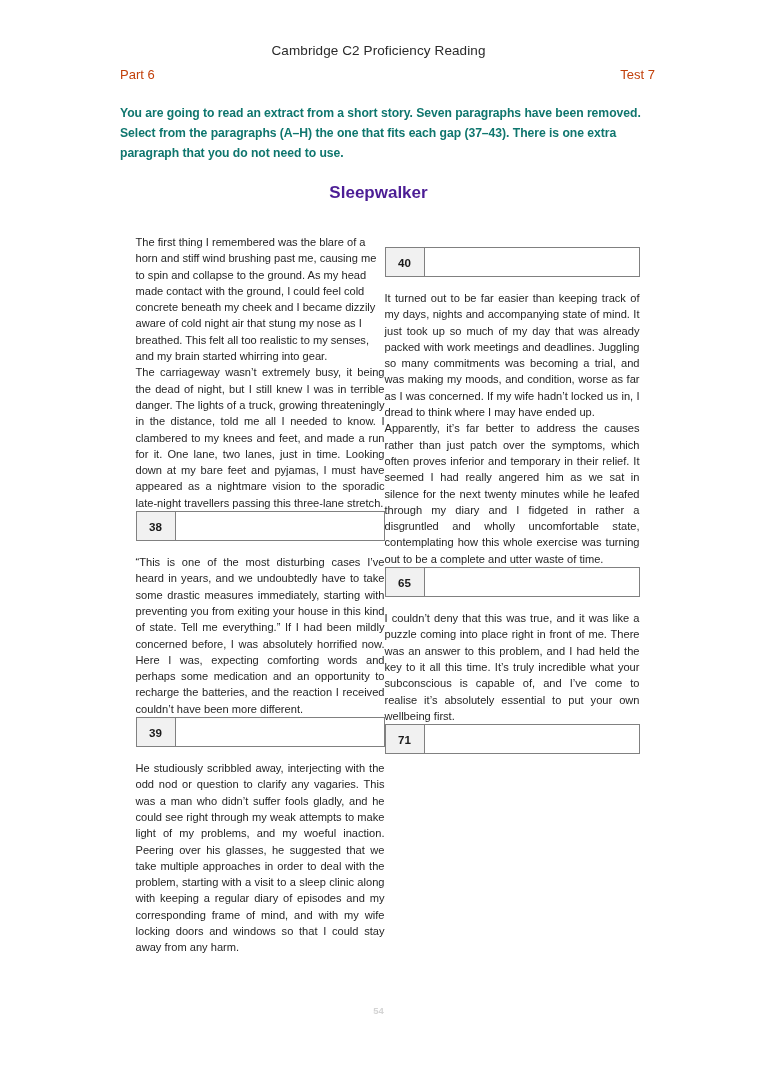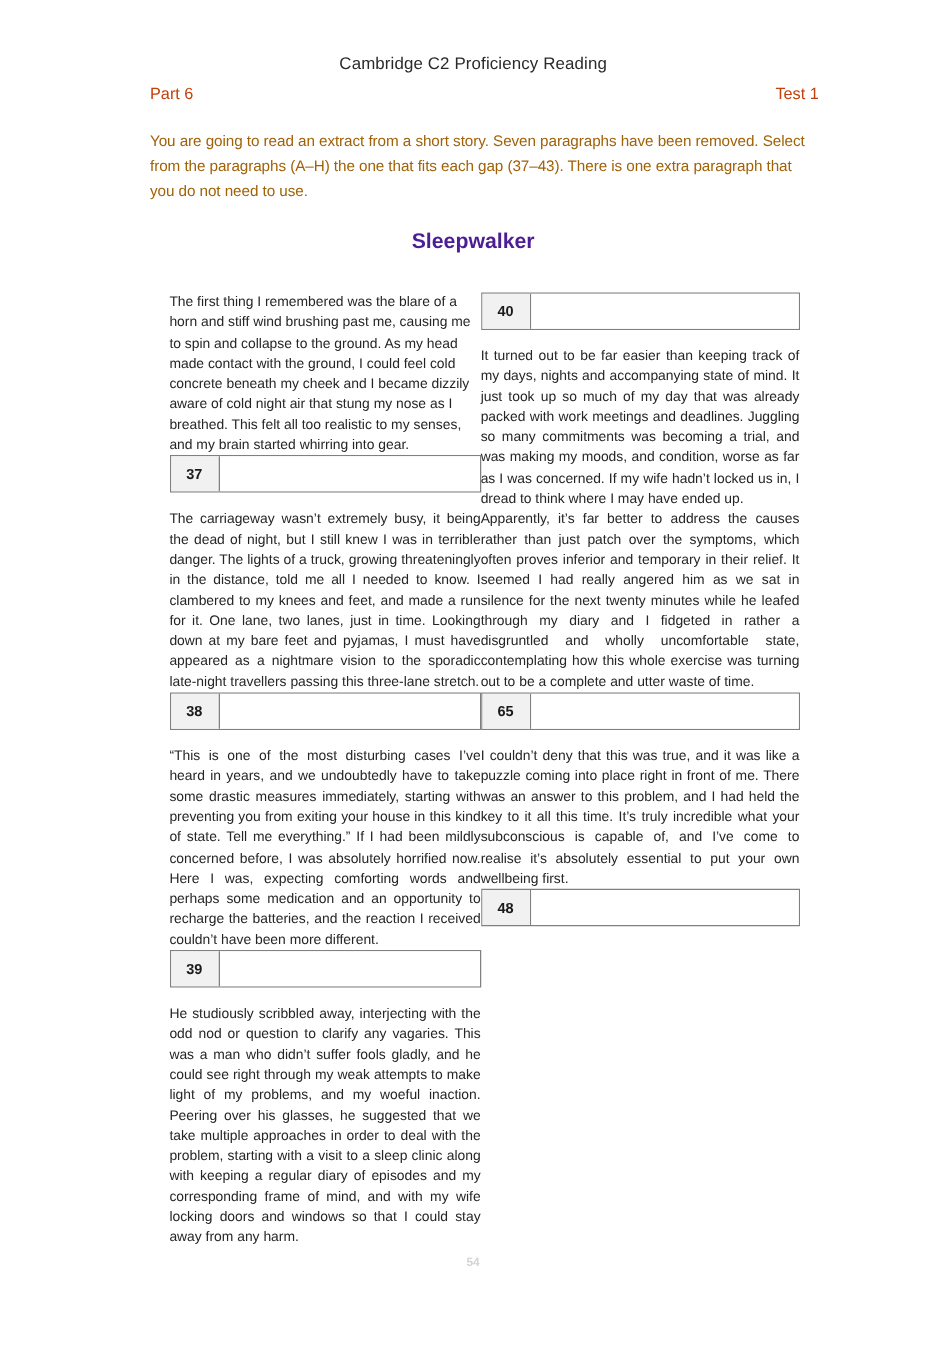--- a/index.html
+++ b/index.html
@@ -38,23 +38,23 @@
     justify-content: space-between;
     font-size: 13px;
     color: #c2410c;
   }
   .instructions {
     position: absolute;
     top: 103px;
     left: 120px;
     width: 536px;
     font-size: 12.2px;
-    font-weight: normal;
+    font-weight: bold;
     line-height: 1.65;
-    color: #a16207;
+    color: #0f766e;
     letter-spacing: -0.05px;
   }
   .story-title {
     position: absolute;
     top: 183px;
     left: 0;
     width: 757px;
     text-align: center;
     font-size: 17px;
     font-weight: bold;
@@ -84,21 +84,21 @@
   }
   p.para.flush {
     text-align: left;
   }
   .gap-box {
     display: flex;
     border: 1px solid #808080;
     background: #ffffff;
     height: 30px;
     box-sizing: border-box;
-    margin: 0 0 13px 0;
+    margin: 13px 0 13px 0;
   }
   .gap-num {
     width: 39px;
     flex: 0 0 39px;
     background: #f1f1f1;
     border-right: 1px solid #808080;
     display: flex;
     align-items: center;
     justify-content: center;
     font-size: 11.6px;
@@ -124,34 +124,30 @@
 </style>
 </head>
 <body>
 
 <div class="page">
 
   <div class="header-title">Cambridge C2 Proficiency Reading</div>
 
   <div class="runner">
     <span>Part 6</span>
-    <span>Test 1</span>
+    <span>Test 7</span>
   </div>
 
   <div class="instructions">You are going to read an extract from a short story. Seven paragraphs have been removed. Select from the paragraphs (A–H) the one that fits each gap (37–43). There is one extra paragraph that you do not need to use.</div>
 
   <div class="story-title">Sleepwalker</div>
 
   <div class="columns">
     <div class="col left" id="left-col">
         <p class="para block flush">The first thing I remembered was the blare of a horn and stiff wind brushing past me, causing me to spin and collapse to the ground. As my head made contact with the ground, I could feel cold concrete beneath my cheek and I became dizzily aware of cold night air that stung my nose as I breathed. This felt all too realistic to my senses, and my brain started whirring into gear.</p>
-        <div class="gap-box block">
-          <div class="gap-num">37</div>
-          <div class="gap-answer"></div>
-        </div>
         <p class="para block">The carriageway wasn’t extremely busy, it being the dead of night, but I still knew I was in terrible danger. The lights of a truck, growing threateningly in the distance, told me all I needed to know. I clambered to my knees and feet, and made a run for it. One lane, two lanes, just in time. Looking down at my bare feet and pyjamas, I must have appeared as a nightmare vision to the sporadic late-night travellers passing this three-lane stretch.</p>
         <div class="gap-box block">
           <div class="gap-num">38</div>
           <div class="gap-answer"></div>
         </div>
         <p class="para block">“This is one of the most disturbing cases I’ve heard in years, and we undoubtedly have to take some drastic measures immediately, starting with preventing you from exiting your house in this kind of state. Tell me everything.” If I had been mildly concerned before, I was absolutely horrified now. Here I was, expecting comforting words and perhaps some medication and an opportunity to recharge the batteries, and the reaction I received couldn’t have been more different.</p>
         <div class="gap-box block">
           <div class="gap-num">39</div>
           <div class="gap-answer"></div>
         </div>
@@ -163,21 +159,21 @@
           <div class="gap-answer"></div>
         </div>
         <p class="para block">It turned out to be far easier than keeping track of my days, nights and accompanying state of mind. It just took up so much of my day that was already packed with work meetings and deadlines. Juggling so many commitments was becoming a trial, and was making my moods, and condition, worse as far as I was concerned. If my wife hadn’t locked us in, I dread to think where I may have ended up.</p>
         <p class="para block">Apparently, it’s far better to address the causes rather than just patch over the symptoms, which often proves inferior and temporary in their relief. It seemed I had really angered him as we sat in silence for the next twenty minutes while he leafed through my diary and I fidgeted in rather a disgruntled and wholly uncomfortable state, contemplating how this whole exercise was turning out to be a complete and utter waste of time.</p>
         <div class="gap-box block">
           <div class="gap-num">65</div>
           <div class="gap-answer"></div>
         </div>
         <p class="para block">I couldn’t deny that this was true, and it was like a puzzle coming into place right in front of me. There was an answer to this problem, and I had held the key to it all this time. It’s truly incredible what your subconscious is capable of, and I’ve come to realise it’s absolutely essential to put your own wellbeing first.</p>
         <div class="gap-box block">
-          <div class="gap-num">48</div>
+          <div class="gap-num">71</div>
           <div class="gap-answer"></div>
         </div>
       </div>
   </div>
 
   <div class="page-number">54</div>
 
 </div>
 
 </body></html>

